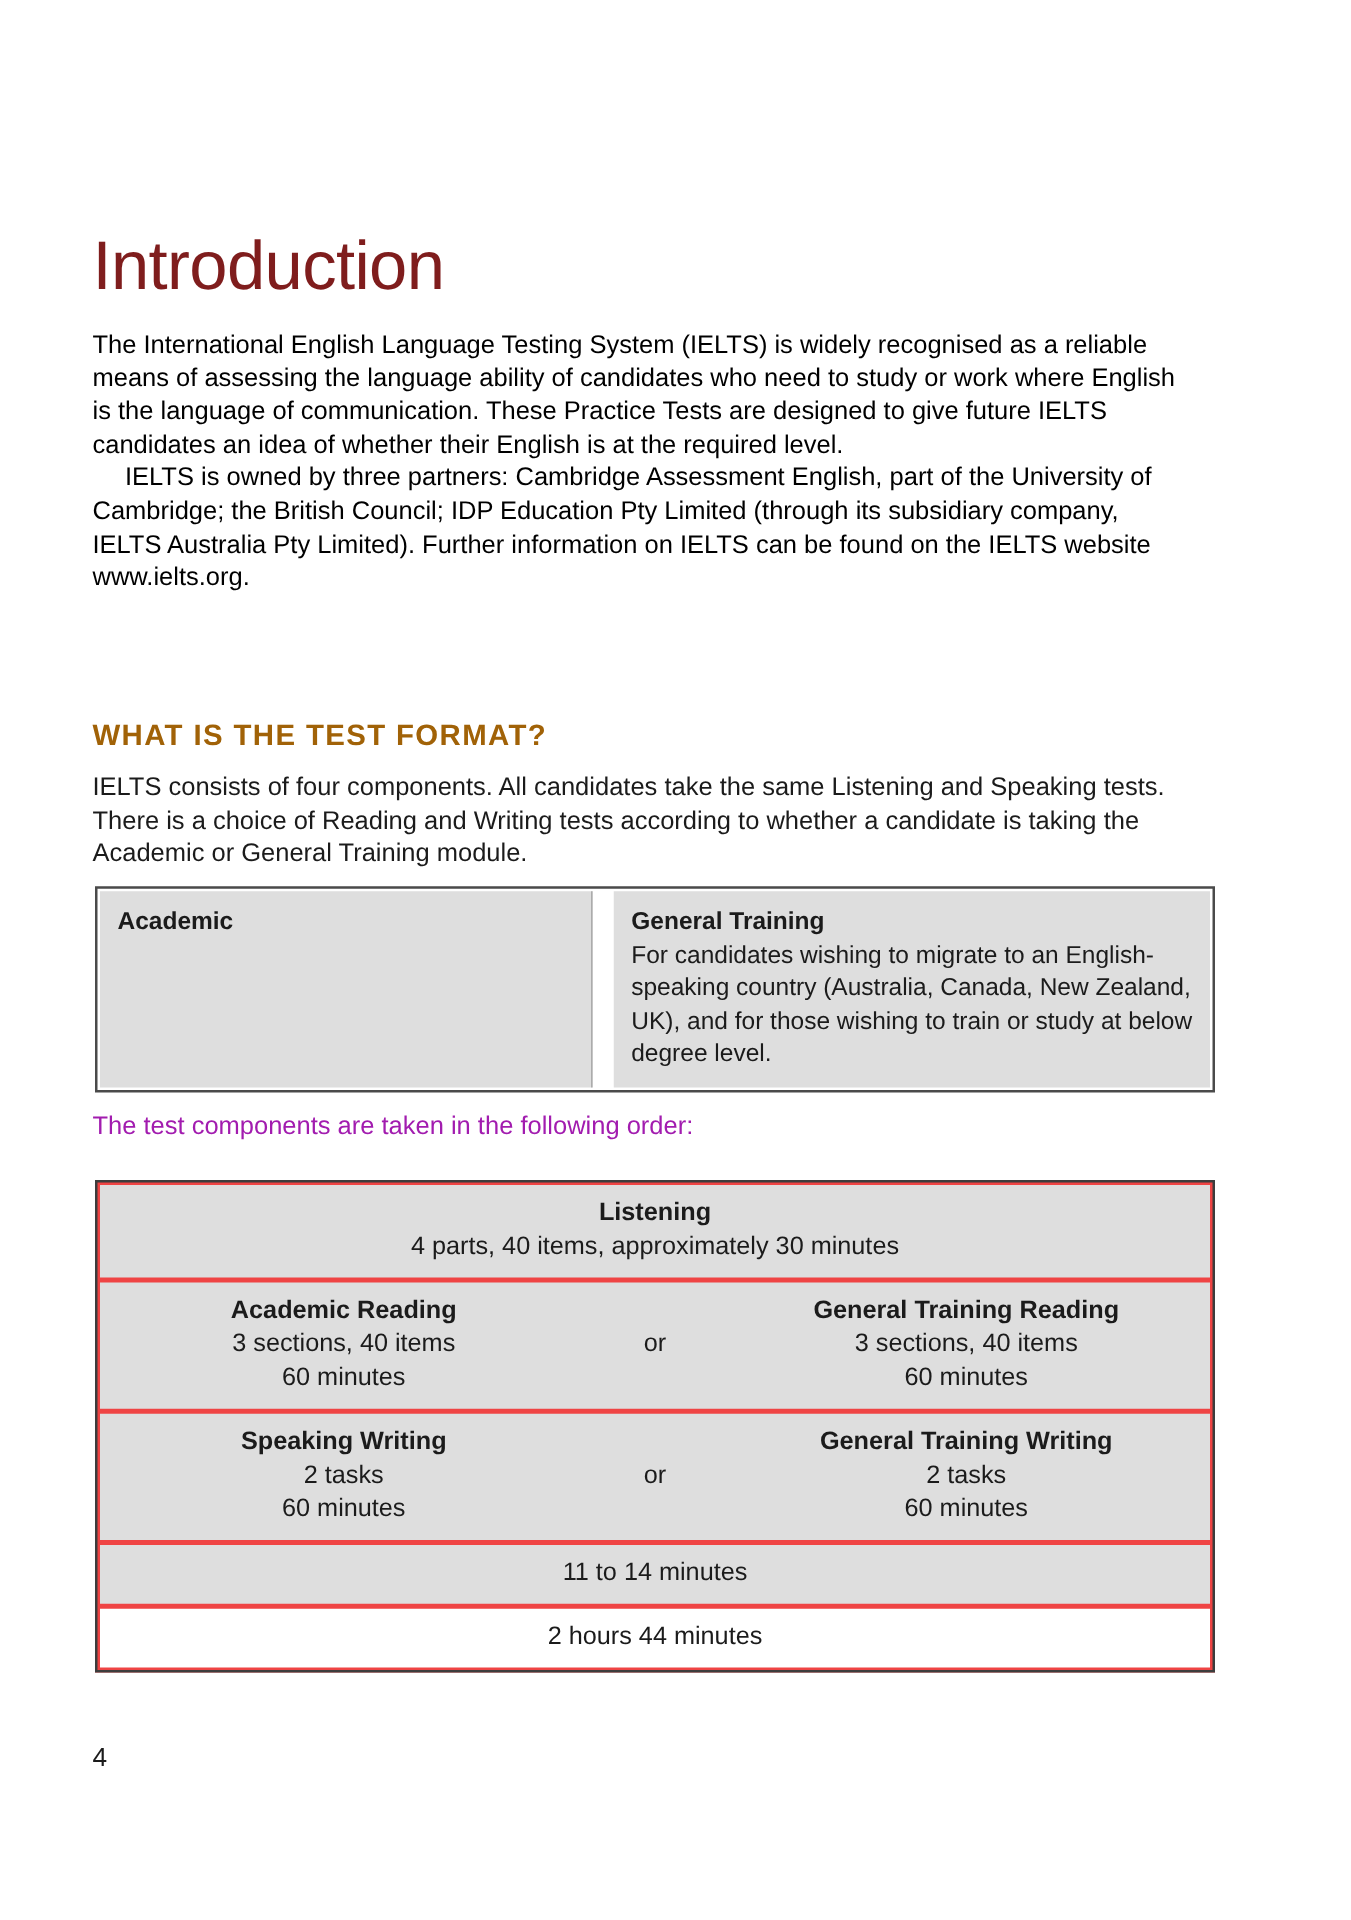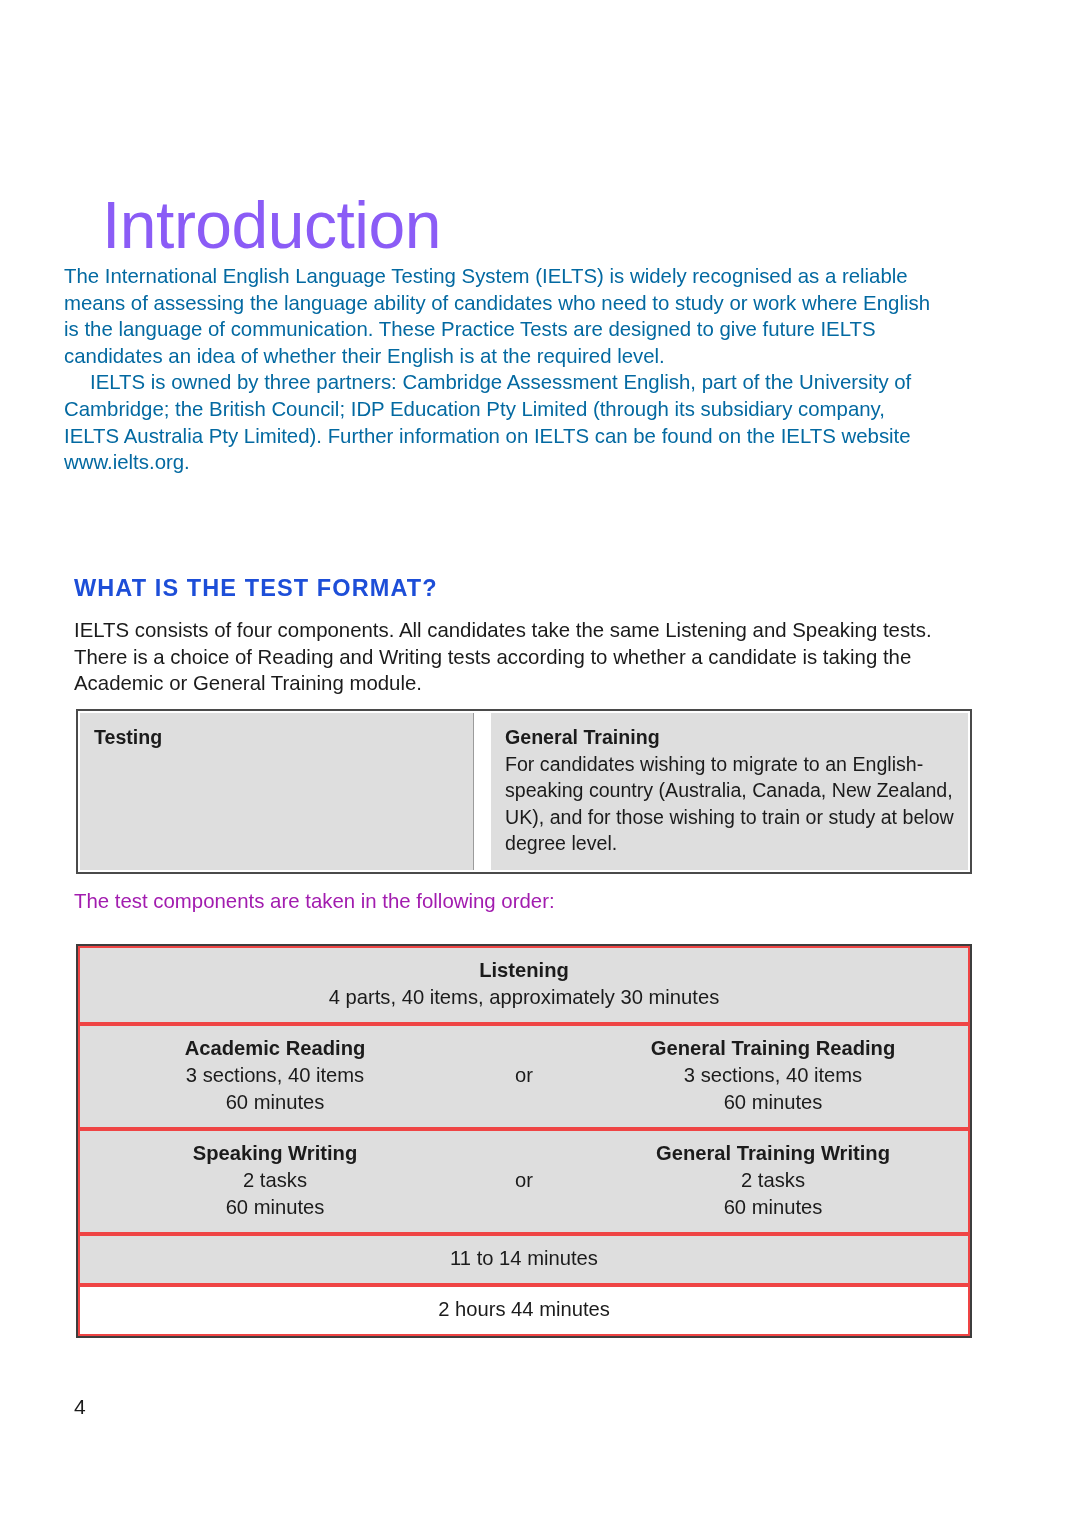--- a/index.html
+++ b/index.html
@@ -22,55 +22,54 @@
     width: 1081px;
     height: 1536px;
     overflow: hidden;
   }
 
   
   .page-title {
     position: absolute;
     left: 74px;
     top: 148px;
-    font-size: 66px;
+    font-size: 55px;
     font-weight: 300;
     letter-spacing: -0.5px;
-    color: #8b5cf6;
+    color: #7f1d1d;
     line-height: 1.0;
     white-space: nowrap;
-    margin-left: 28px;
   }
 
   
   .body-block {
     position: absolute;
-    left: 64px;
+    left: 74px;
     top: 263px;
     width: 880px;
     font-size: 20.4px;
     line-height: 26.6px;
-    color: #0369a1;
+    color: #000000;
   }
   .body-block p {
     margin: 0;
   }
   .body-block p.indent {
     text-indent: 26px;
   }
 
   
   .section-heading {
     position: absolute;
     left: 74px;
     top: 555px;
     font-size: 23.5px;
     font-weight: bold;
     letter-spacing: 1.1px;
-    color: #1d4ed8;
+    color: #a16207;
     white-space: nowrap;
   }
 
   
   .format-intro {
     position: absolute;
     left: 74px;
     top: 617px;
     width: 880px;
     font-size: 20.4px;
@@ -199,21 +198,21 @@
   </div>
 
   <h2 class="section-heading">WHAT IS THE TEST FORMAT?</h2>
 
   <div class="format-intro">
     <p>IELTS consists of four components. All candidates take the same Listening and Speaking tests. There is a choice of Reading and Writing tests according to whether a candidate is taking the Academic or General Training module.</p>
   </div>
 
   <div class="module-table">
     <div class="module-cell left">
-      <span class="mod-title">Testing</span>
+      <span class="mod-title">Academic</span>
     </div>
     <div class="module-cell right">
       <span class="mod-title">General Training</span>
       <span class="mod-desc">For candidates wishing to migrate to an English-speaking country (Australia, Canada, New Zealand, UK), and for those wishing to train or study at below degree level.</span>
     </div>
   </div>
 
   <div class="order-lead">The test components are taken in the following order:</div>
 
   <div class="components-table">

